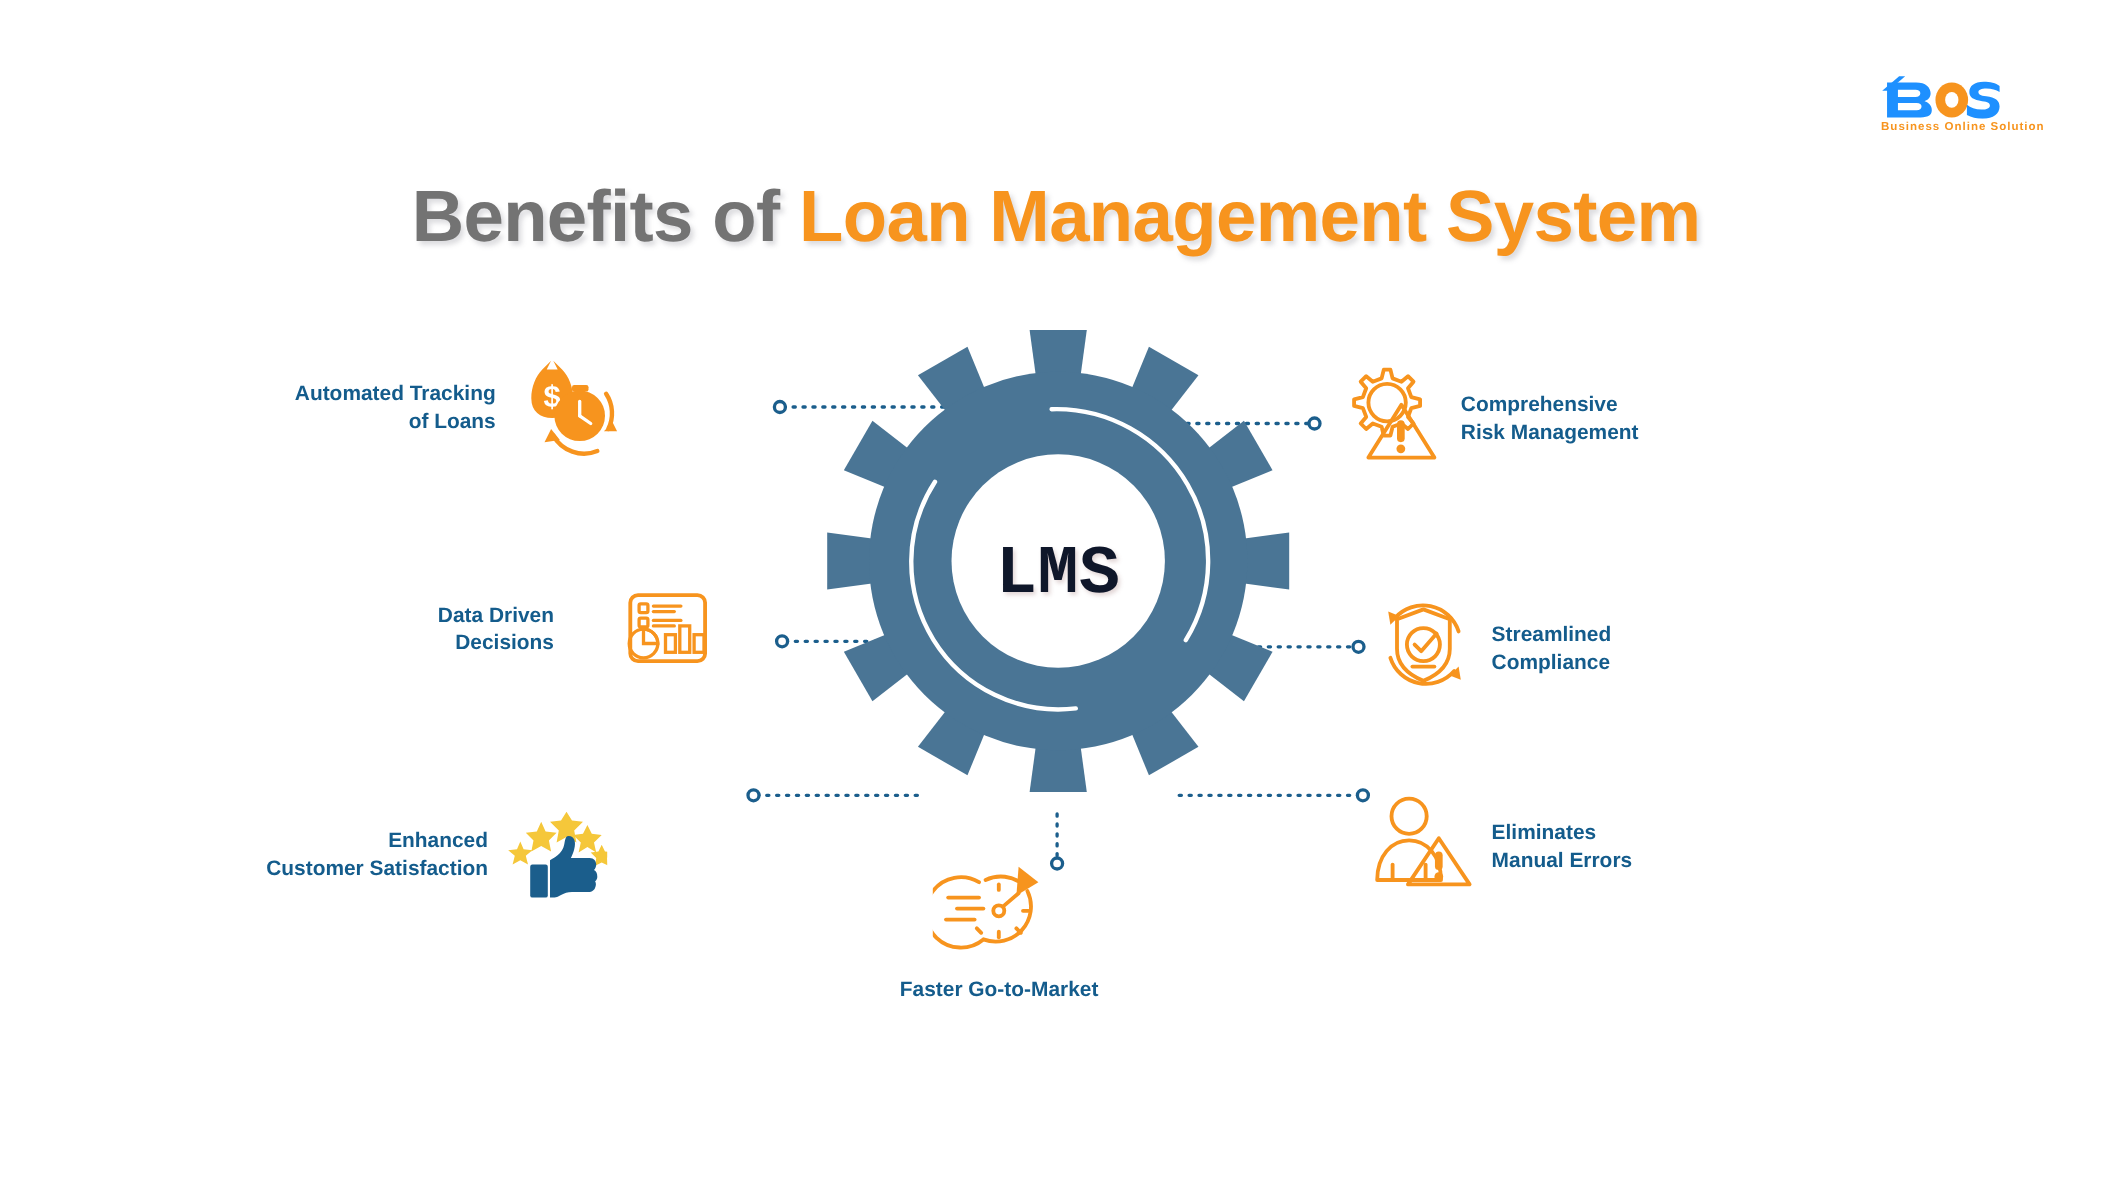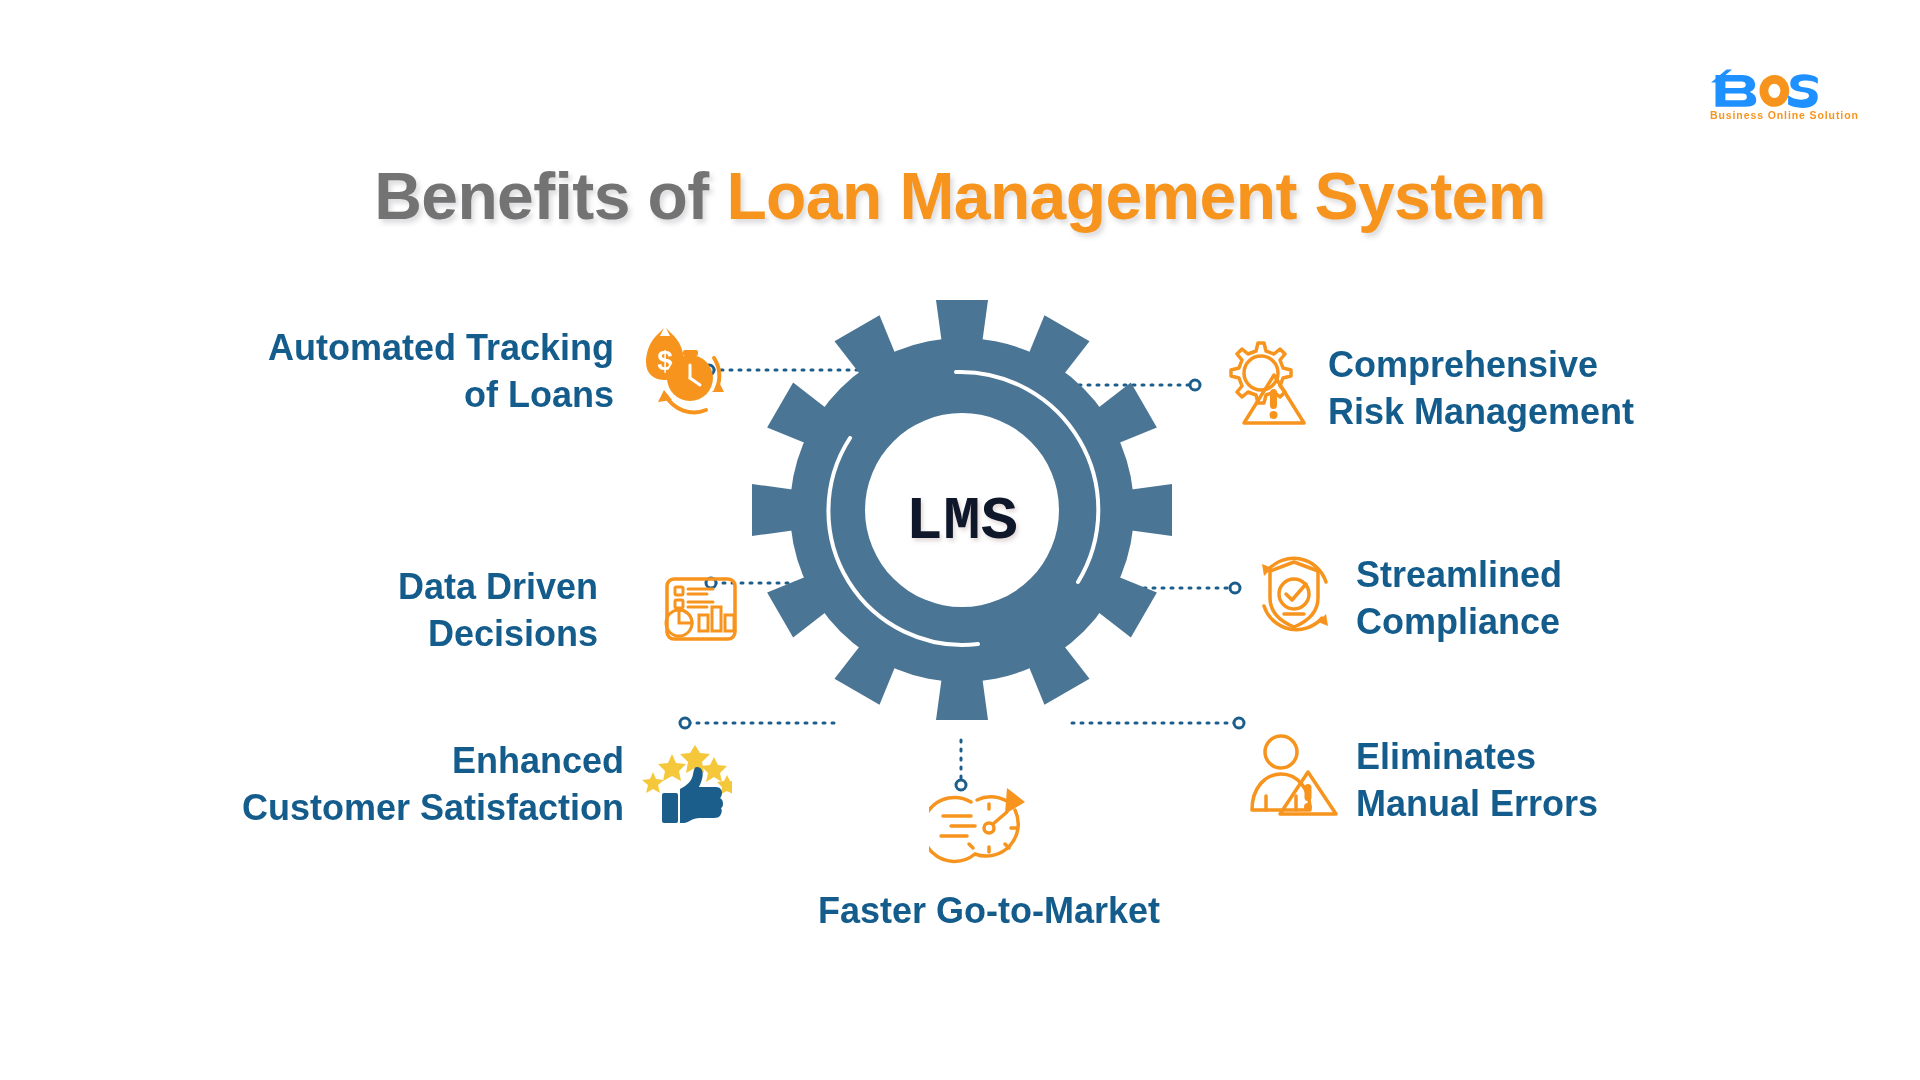--- a/index.html
+++ b/index.html
@@ -89,41 +89,41 @@
     pointer-events: none;
   }
 
   
   .benefit {
     position: absolute;
     display: flex;
     align-items: center;
   }
   .benefit .b-text {
-    font-size: 36px;
+    font-size: 19px;
     font-weight: 700;
     line-height: 1.30;
     color: #145C8C;
     white-space: pre-line;
     font-family: "Liberation Sans", sans-serif;
   }
   .benefit .b-icon {
     display: block;
     flex: none;
   }
   .benefit.left  { flex-direction: row; }
   .benefit.left  .b-text { text-align: right; margin-right: 16px; }
   .benefit.right { flex-direction: row; }
   .benefit.right .b-text { text-align: left; margin-left: 16px; margin-top: 12px; }
   .benefit.below { flex-direction: column; align-items: center; }
   .benefit.below .b-text { text-align: center; margin-top: 22px; }
 
   
   #node-automated-tracking { left: 268px;  top: 322px; }
-  #node-data-driven        { left: 398px;  top: 564px; gap: 41px; }
+  #node-data-driven        { left: 398px;  top: 533px; gap: 41px; }
   #node-customer-sat       { left: 242px;  top: 738px; }
   #node-risk-management    { left: 1212px; top: 330px; }
   #node-compliance         { left: 1248px; top: 540px; }
   #node-manual-errors      { left: 1248px; top: 722px; }
   #node-go-to-market       { left: 818px;  top: 780px; }
 </style>
 </head>
 <body>
 
 <div id="brand-logo">

